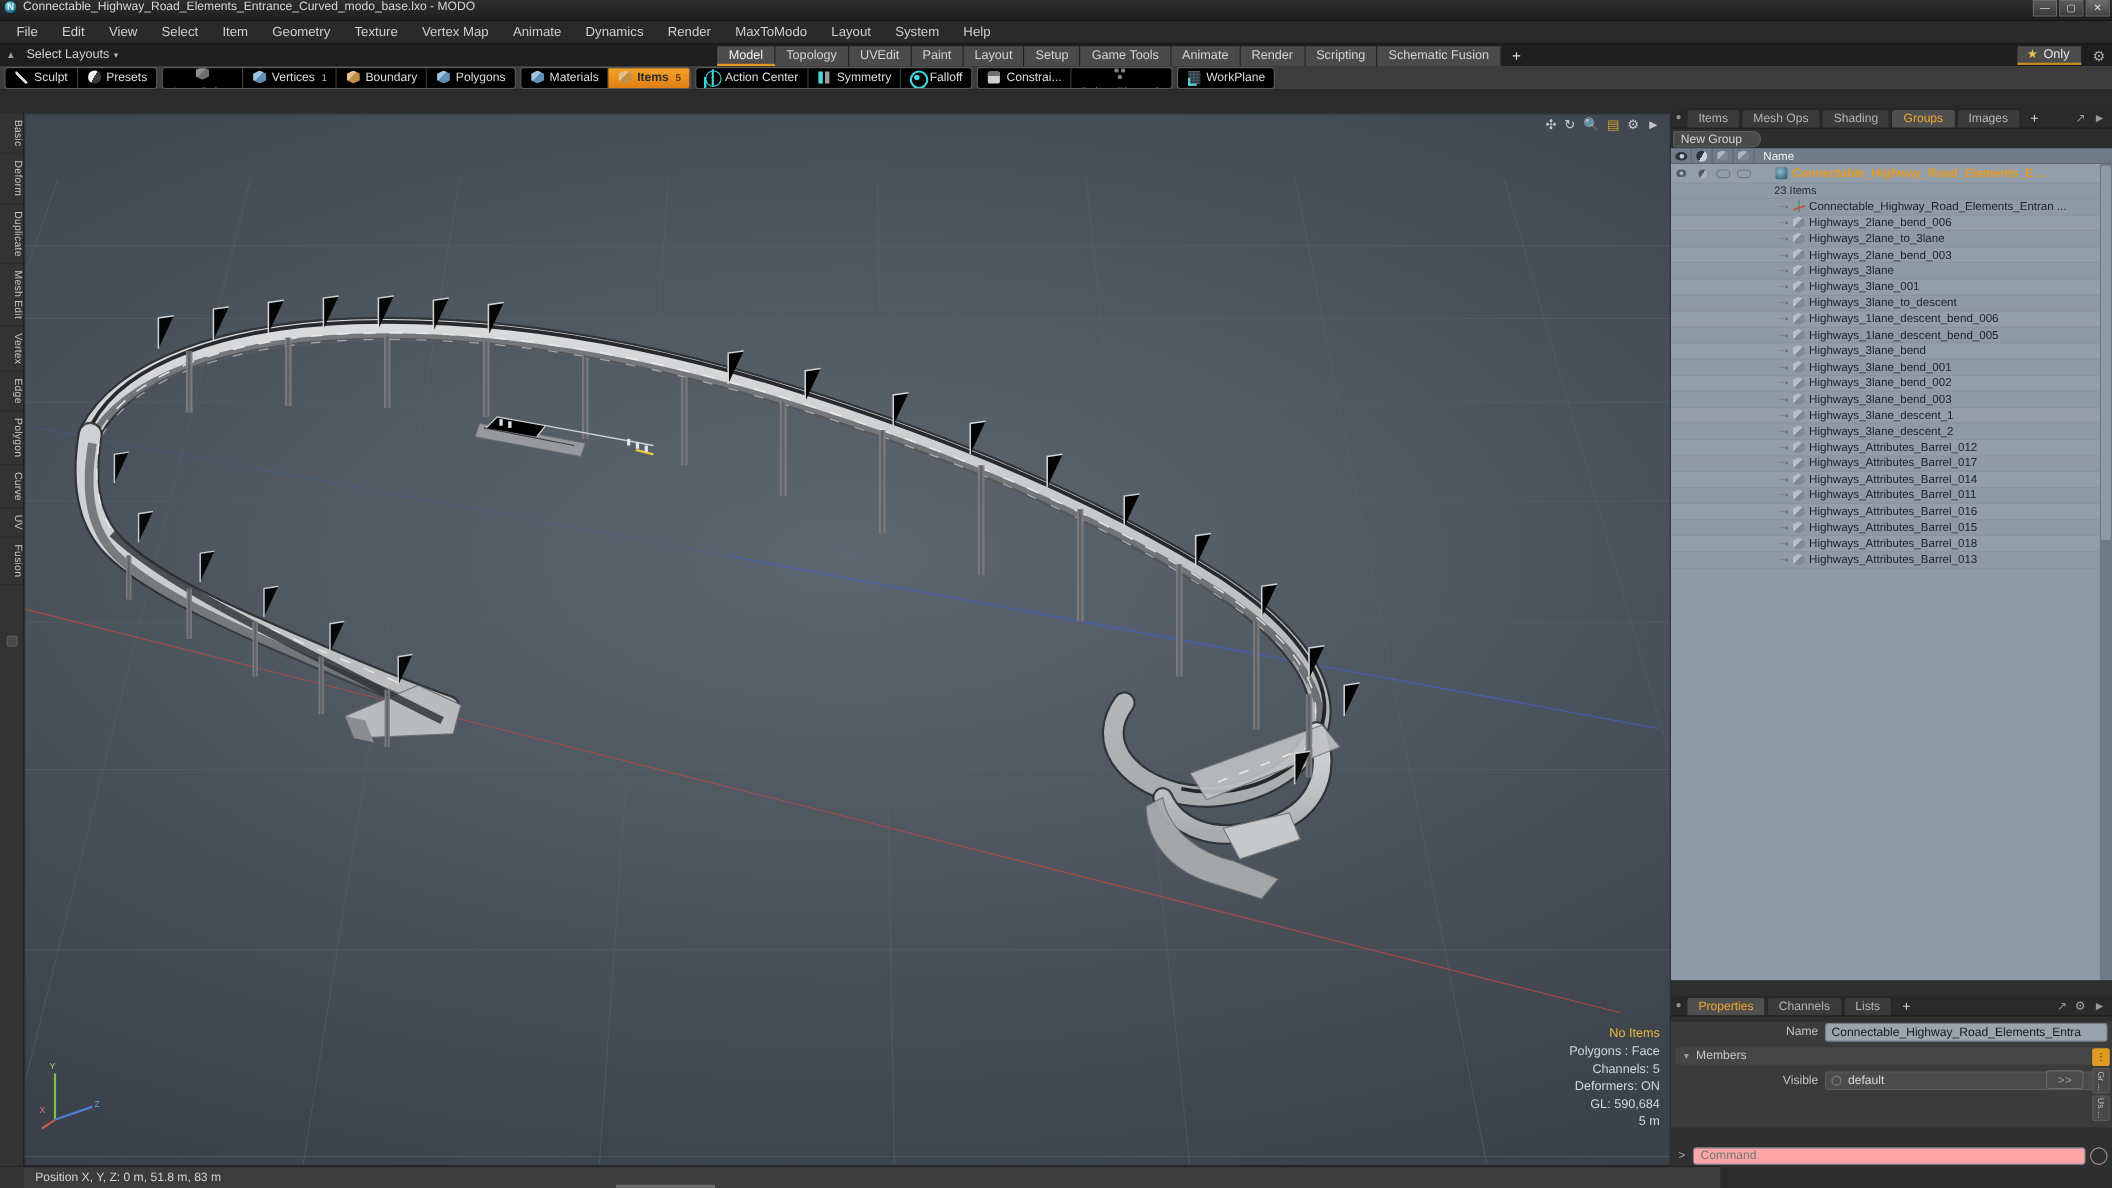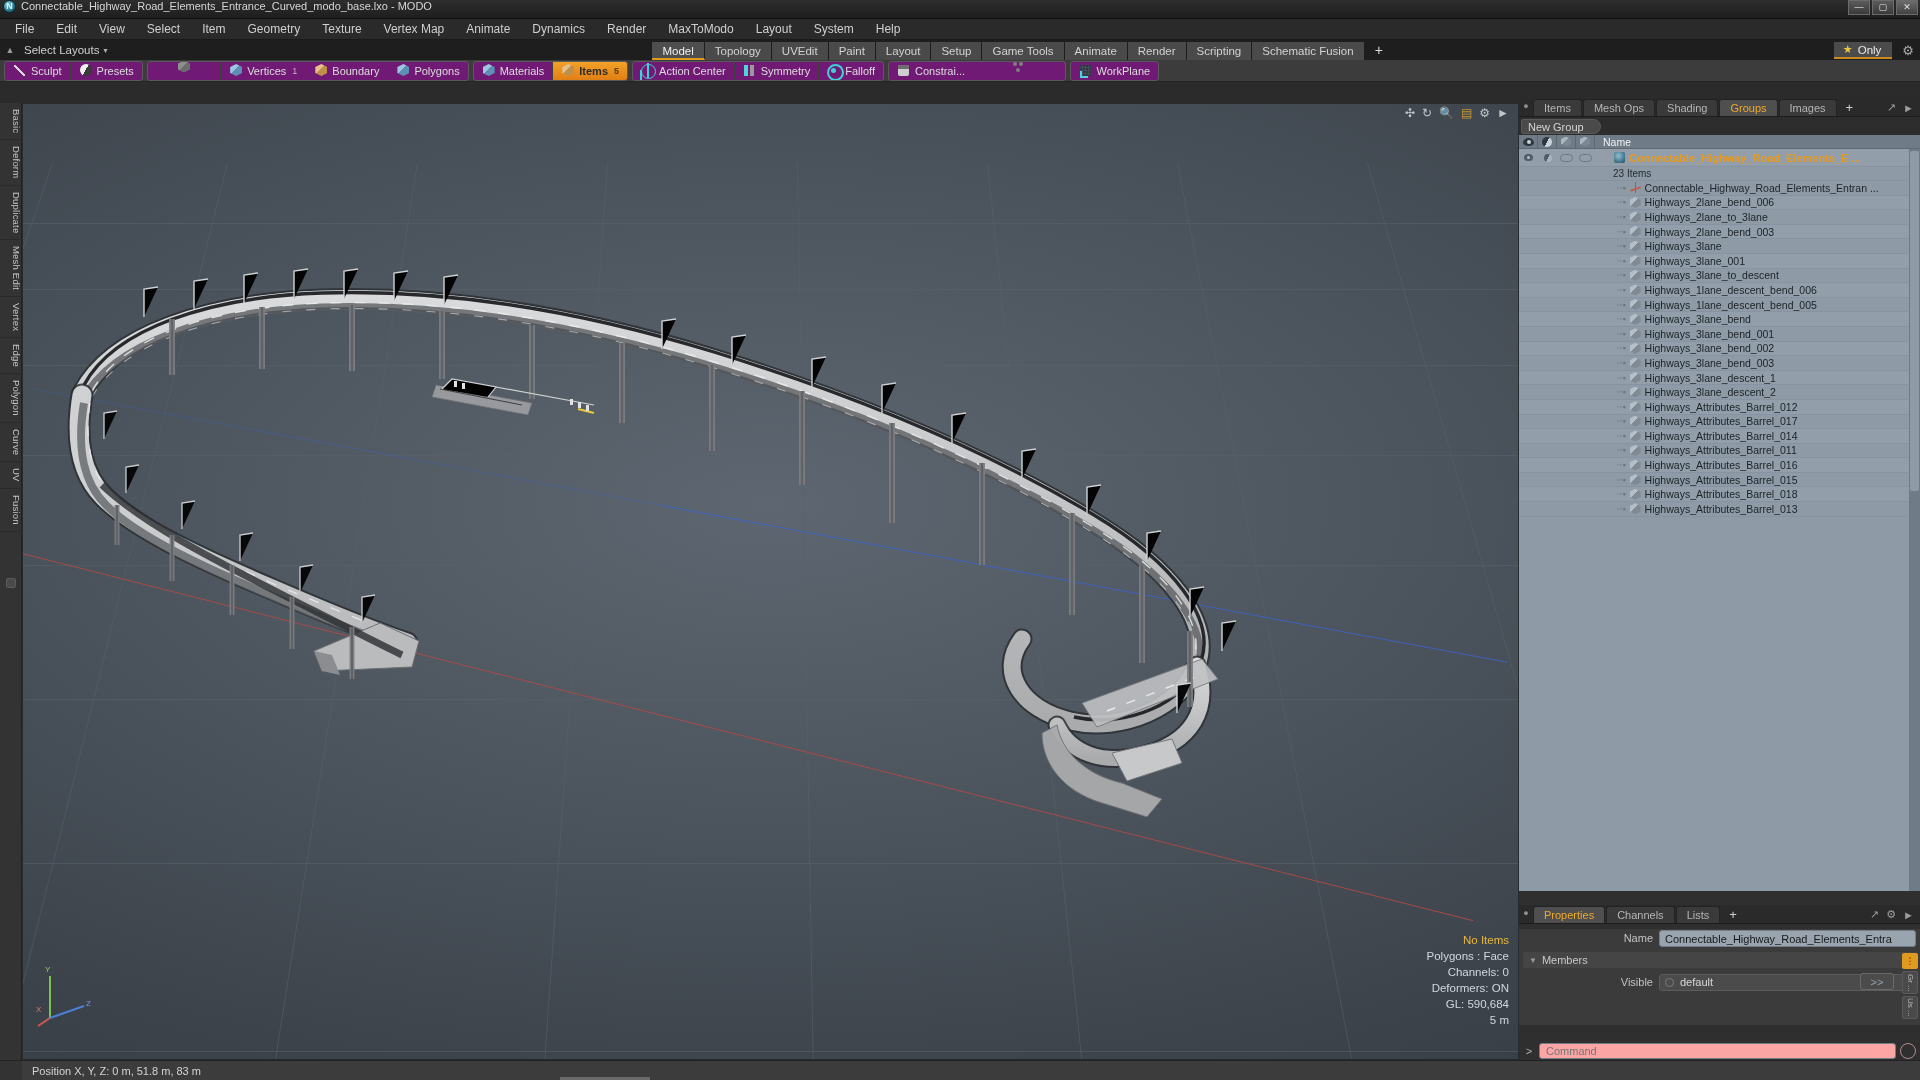--- a/index.html
+++ b/index.html
@@ -89,21 +89,21 @@
   .gear-tb { margin-left: 10px; color: #a8a8a8; font-size: 13px; }
 
   
   .toolbar {
     position: absolute; left: 0; top: 60px; width: 1920px; height: 22px;
     background: #3c3c3c; border-bottom: 1px solid #252525;
     display: flex; align-items: center;
   }
   .tgroup {
     display: flex; align-items: center; height: 20px;
-    background: #701a75; border: 1px solid #5a5a5a; border-radius: 3px;
+    background: #000000; border: 1px solid #5a5a5a; border-radius: 3px;
     margin-left: 4px; overflow: hidden;
   }
   .titem {
     display: flex; align-items: center; gap: 4px;
     padding: 0 8px; height: 20px; font-size: 11px; color: #dcdcdc;
     border-right: 1px solid #3f3f3f; white-space: nowrap;
   }
   .titem:last-child { border-right: none; }
   .titem.dim { color: #8d8d8d; flex-direction: column; }
   .titem.sel { background: linear-gradient(180deg,#f2a32a,#e07d12); color: #2b2b2b; font-weight: bold; }
@@ -365,21 +365,21 @@
   }
   .cmd-gt { font-size:11px; color:#b0b0b0; width:12px; text-align:center; }
   .cmd-input {
     flex:1; height:16px; background:#fca5a5; border:1px solid #737d87; border-radius:3px;
     font-size:11px; color:#4a5259; padding:0 6px; line-height:15px;
   }
   .cmd-circ { width:16px;height:16px;border-radius:50%;border:1.5px solid #b08c8c; }
 
   
   .statusbar {
-    position: absolute; left:0; bottom:0; width:1920px; height:20px;
+    position: absolute; left:0; bottom:0; width:1564px; height:20px;
     background:#3c3c3c; border-top:1px solid #222;
     display:flex; align-items:center;
   }
   .sb-left { width: 22px; height:20px; background:#333; }
   .sb-text { font-size:11px; color:#d4d4d4; padding-left:10px; }
   .sb-mid {
     position:absolute; left:560px; bottom:0; width:90px; height:3px; background:#6a6a6a;
   }
 </style>
 </head>
@@ -738,21 +738,21 @@
       <span class="g">↻</span>
       <span class="g">🔍</span>
       <span class="g" style="color:#e0a828">▤</span>
       <span class="g">⚙</span>
       <span class="g">►</span>
     </div>
 
     <div class="vp-info">
       <div class="hl">No Items</div>
       <div>Polygons : Face</div>
-      <div>Channels: 0</div>
+      <div>Channels: 5</div>
       <div>Deformers: ON</div>
       <div>GL: 590,684</div>
       <div>5 m</div>
     </div>
 
     <svg class="vp-gizmo" viewBox="0 0 60 70">
       <line x1="14" y1="58" x2="14" y2="16" stroke="#7dc24f" stroke-width="2"></line>
       <line x1="14" y1="58" x2="48" y2="46" stroke="#4b7fd8" stroke-width="2"></line>
       <line x1="14" y1="58" x2="2" y2="66" stroke="#d05a4e" stroke-width="2"></line>
       <text x="9" y="12" fill="#8fd65e" font-size="8" font-family="Liberation Sans, sans-serif">Y</text>

